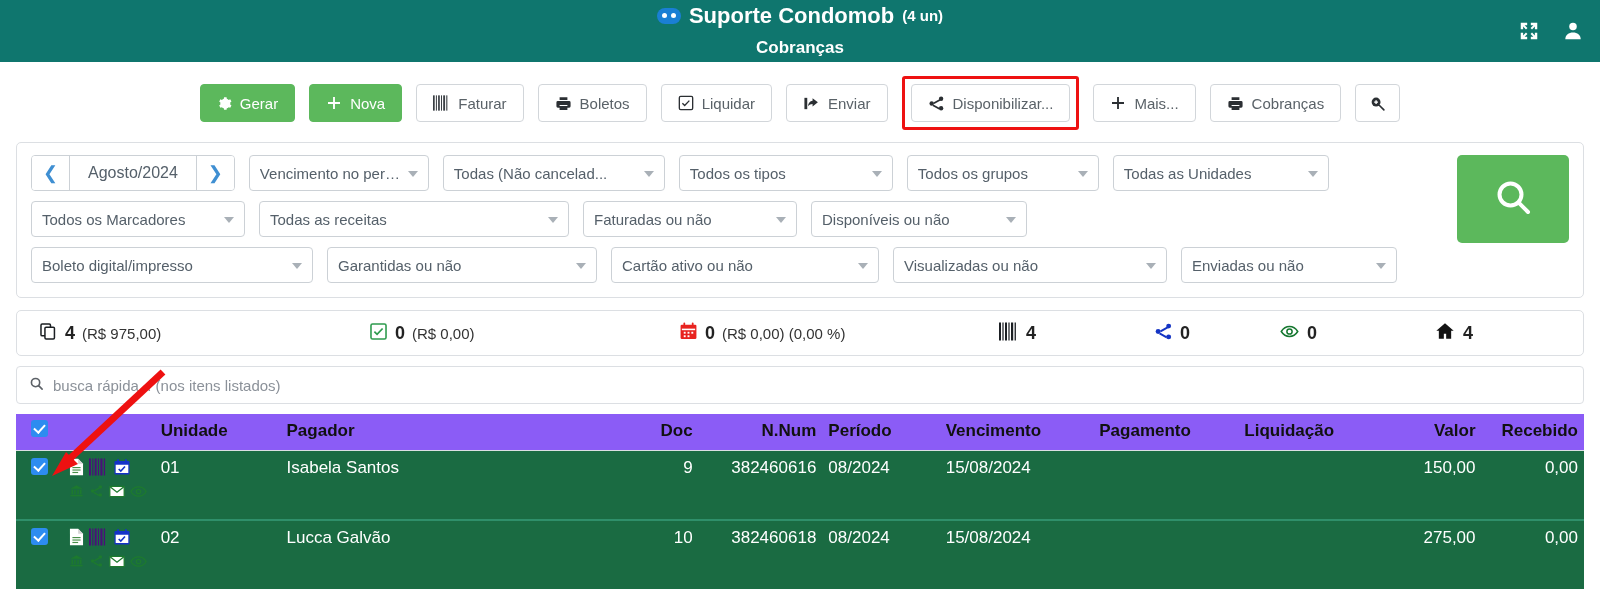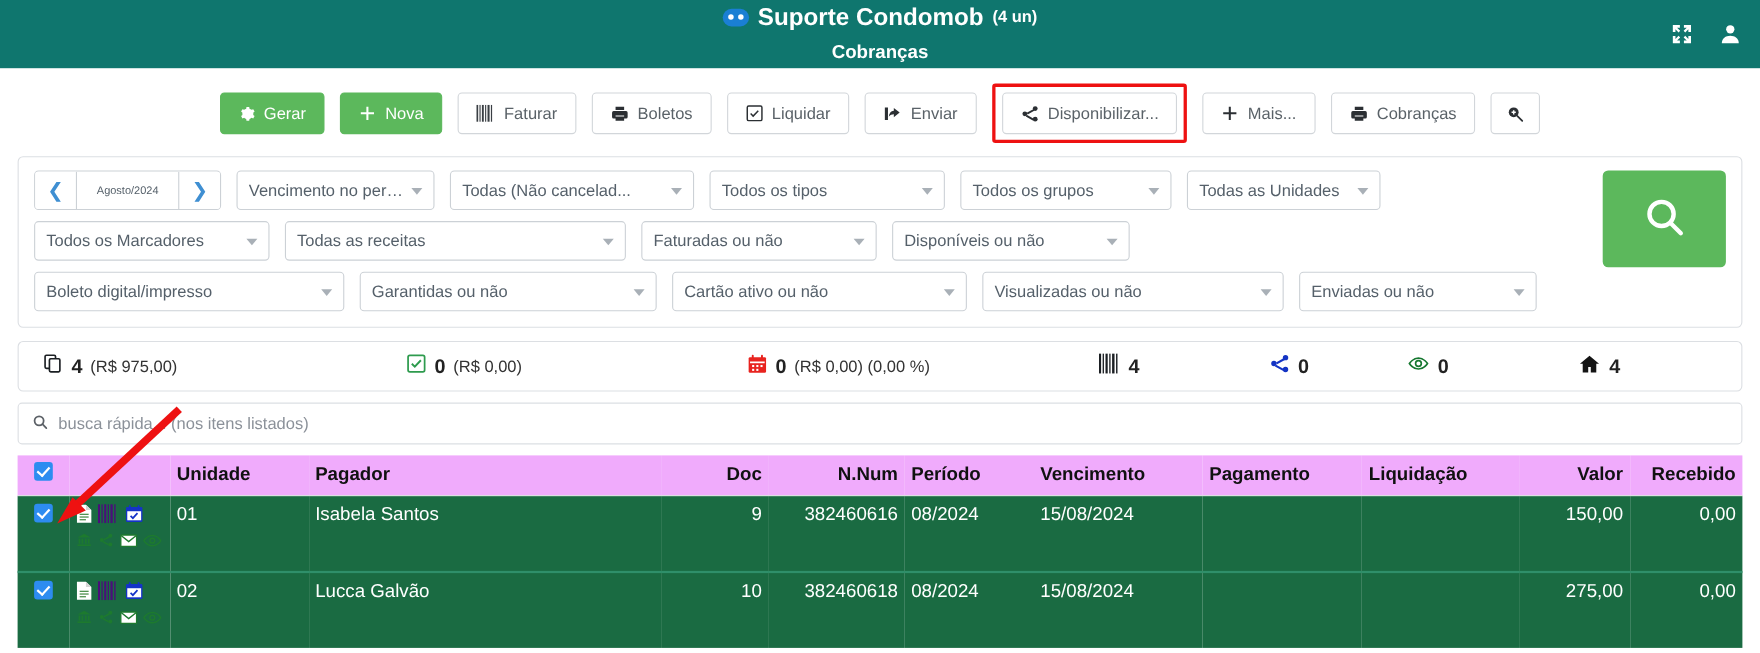--- a/index.html
+++ b/index.html
@@ -96,21 +96,21 @@
     display: flex; align-items: center; height: 36px;
     border: 1px solid #ccd1d6; border-radius: 4px; overflow: hidden;
   }
   .monthnav .arrow {
     width: 38px; height: 100%; display: flex; align-items: center; justify-content: center;
     color: #3f8fd2; font-size: 18px; background: #fff;
   }
   .monthnav .arrow.left { border-right: 1px solid #ccd1d6; }
   .monthnav .arrow.right { border-left: 1px solid #ccd1d6; }
   .monthnav .month {
-    padding: 0 18px; font-size: 10px; color: #55606a; white-space: nowrap;
+    padding: 0 18px; font-size: 16px; color: #55606a; white-space: nowrap;
   }
   .search-big {
     position: absolute; right: 14px; top: 12px;
     width: 112px; height: 88px;
     background: #5cb85c; border-radius: 5px;
     display: flex; align-items: center; justify-content: center;
   }
 
   
   .summary {
@@ -135,21 +135,21 @@
     color: #8b9199; font-size: 15px;
   }
 
   
   .tablewrap { margin: 10px 16px 0 16px; }
   table.grid { width: 100%; border-collapse: collapse; table-layout: fixed; }
   table.grid thead th {
     font-size: 17px; font-weight: bold; color: #111;
     padding: 6px 6px 8px 6px;
     border-bottom: 1px solid #dcdfe3;
-    background: #f0abfc;
+    background: #8b5cf6;
   }
   table.grid tbody td {
     font-size: 17px; color: #ffffff;
     padding: 7px 6px 16px 6px;
     vertical-align: top;
   }
   tr.datarow { background: #1a6b42; }
   tr.datarow.alt { background: #1a6b42; border-top: 2px solid #2f8f6a; }
   .cb {
     width: 17px; height: 17px; border-radius: 3px;
@@ -337,21 +337,21 @@
       <span class="caret"></span>
     </div>
     <div class="select" style="width:214px">
       <span class="label">Todos os tipos</span>
       <span class="caret"></span>
     </div>
     <div class="select" style="width:192px">
       <span class="label">Todos os grupos</span>
       <span class="caret"></span>
     </div>
-    <div class="select" style="width:176px">
+    <div class="select" style="width:216px">
       <span class="label">Todas as Unidades</span>
       <span class="caret"></span>
     </div>
   </div>
 
   <div class="filter-row">
     <div class="select" style="width:214px">
       <span class="label">Todos os Marcadores</span>
       <span class="caret"></span>
     </div>

